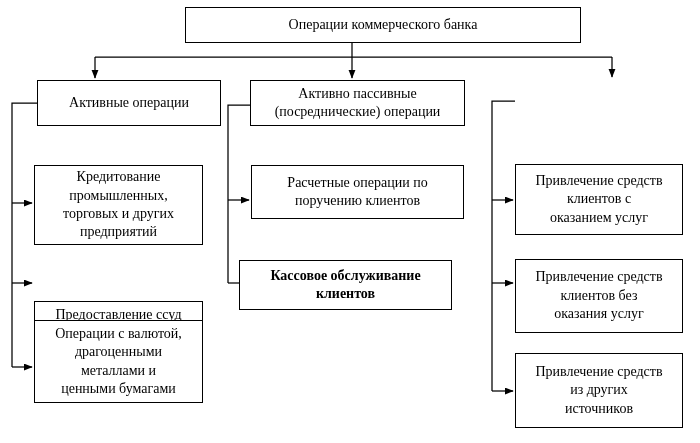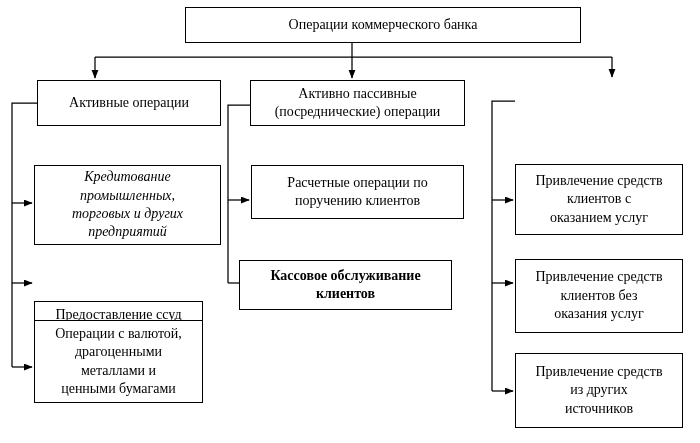--- a/index.html
+++ b/index.html
@@ -78,21 +78,21 @@
     <path d="M492,391 L513,391" marker-end="url(#arrow)"></path>
   </svg>
 
   <div class="node" style="left:155px; top:7px; width:396px; height:36px;margin-left:30px;">
     <span class="label">Операции коммерческого банка</span>
   </div>
 
   <div class="node" style="left:37px; top:80px; width:184px; height:46px;">
     <span class="label">Активные операции</span>
   </div>
-  <div class="node" style="left:34px; top:165px; width:187px; height:80px;font-style:italic;">
+  <div class="node" style="left:34px; top:165px; width:169px; height:80px;">
     <span class="label">Кредитование
 промышленных,
 торговых и других
 предприятий</span>
   </div>
   <div class="node" style="left:34px; top:261px; width:169px; height:46px;margin-top:40px;">
     <span class="label">Предоставление ссуд
 населению</span>
   </div>
   <div class="node" style="left:34px; top:320px; width:169px; height:83px;">

